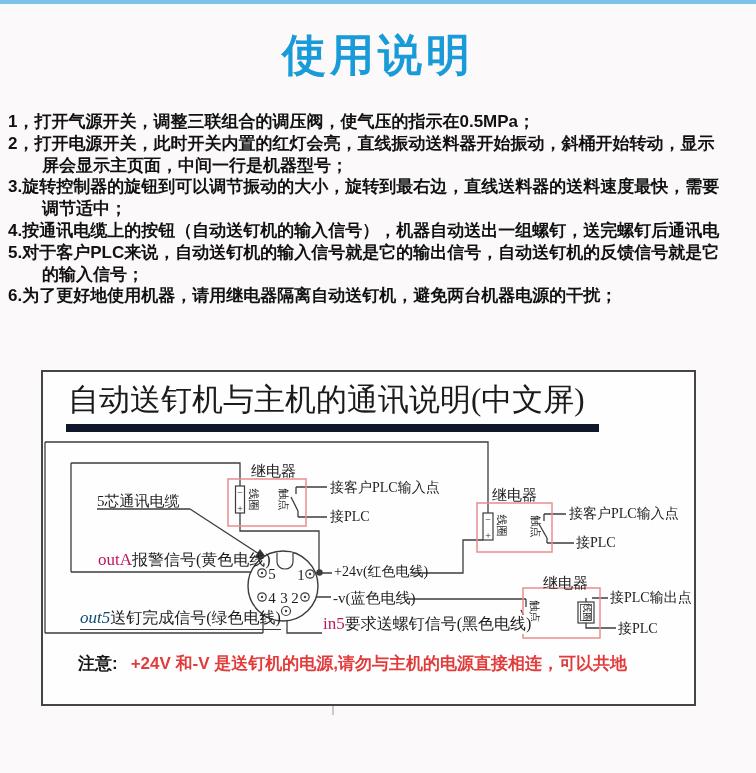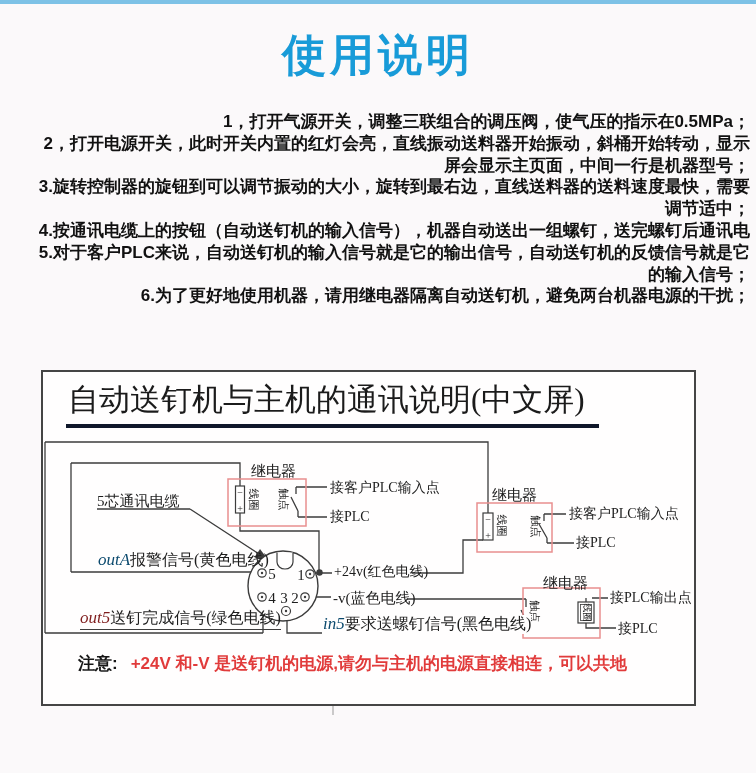--- a/index.html
+++ b/index.html
@@ -5,35 +5,35 @@
   html,body{margin:0;padding:0;}
   body{width:756px;height:773px;background:#fbf9fa;overflow:hidden;
        font-family:"Liberation Sans",sans-serif;}
   .page{position:relative;width:756px;height:773px;}
   .topbar{position:absolute;left:0;top:0;width:756px;height:4px;background:#7dc2e6;}
   .title{position:absolute;left:0;right:0;top:26px;margin:0;text-align:center;
          font-size:44px;font-weight:bold;letter-spacing:4px;color:#189bd8;
          font-family:"Liberation Sans",sans-serif;}
   .instructions{position:absolute;left:8px;top:111px;width:742px;
                 font-size:17px;font-weight:bold;color:#111;}
-  .ins-line{line-height:21.8px;white-space:nowrap;text-align:right;}
+  .ins-line{line-height:21.8px;white-space:nowrap;}
   .ins-line.cont{padding-left:34px;}
   .diagram-box{position:absolute;left:41px;top:370px;width:651px;height:332px;
                border:2px solid #454545;background:#fffefe;}
   .dsvg{position:absolute;left:0;top:0;pointer-events:none;}
   .dlabel{position:absolute;font-family:"Liberation Serif",serif;color:#1d1d1d;
           font-size:14px;white-space:nowrap;line-height:1.1;}
   .dtitle{position:absolute;left:66px;top:379px;font-size:31px;color:#1b1b1b;
           font-family:"Liberation Serif",serif;white-space:nowrap;
-          border-bottom:4px solid #0f172a;padding:0 14px 3px 2px;}
+          border-bottom:8px solid #0f172a;padding:0 14px 3px 2px;}
   .rot{position:absolute;font-family:"Liberation Serif",serif;font-size:11px;color:#222;
        transform:rotate(90deg);transform-origin:center;white-space:nowrap;line-height:1;}
   .rot.small{font-size:9px;}
-  .sig-red{color:#0c4a6e;font-style:italic;font-family:"Liberation Serif",serif;font-size:17px;}
-  .sig-blk{color:#7f1d1d;font-style:italic;font-family:"Liberation Serif",serif;font-size:17px;}
+  .sig-red{color:#be185d;font-family:"Liberation Serif",serif;font-size:17px;}
+  .sig-blk{color:#0c4a6e;font-style:italic;font-family:"Liberation Serif",serif;font-size:17px;}
   .wirelabel{font-size:16px;}
   .underlined{border-bottom:1.5px solid #3c3c3c;padding-bottom:1px;}
   .note{position:absolute;font-size:17px;font-weight:bold;white-space:nowrap;
         font-family:"Liberation Sans",sans-serif;}
   .note .pfx{color:#161616;margin-right:13px;}
   .note .red{color:#e13b3b;}
 </style>
 </head>
 <body>
 

